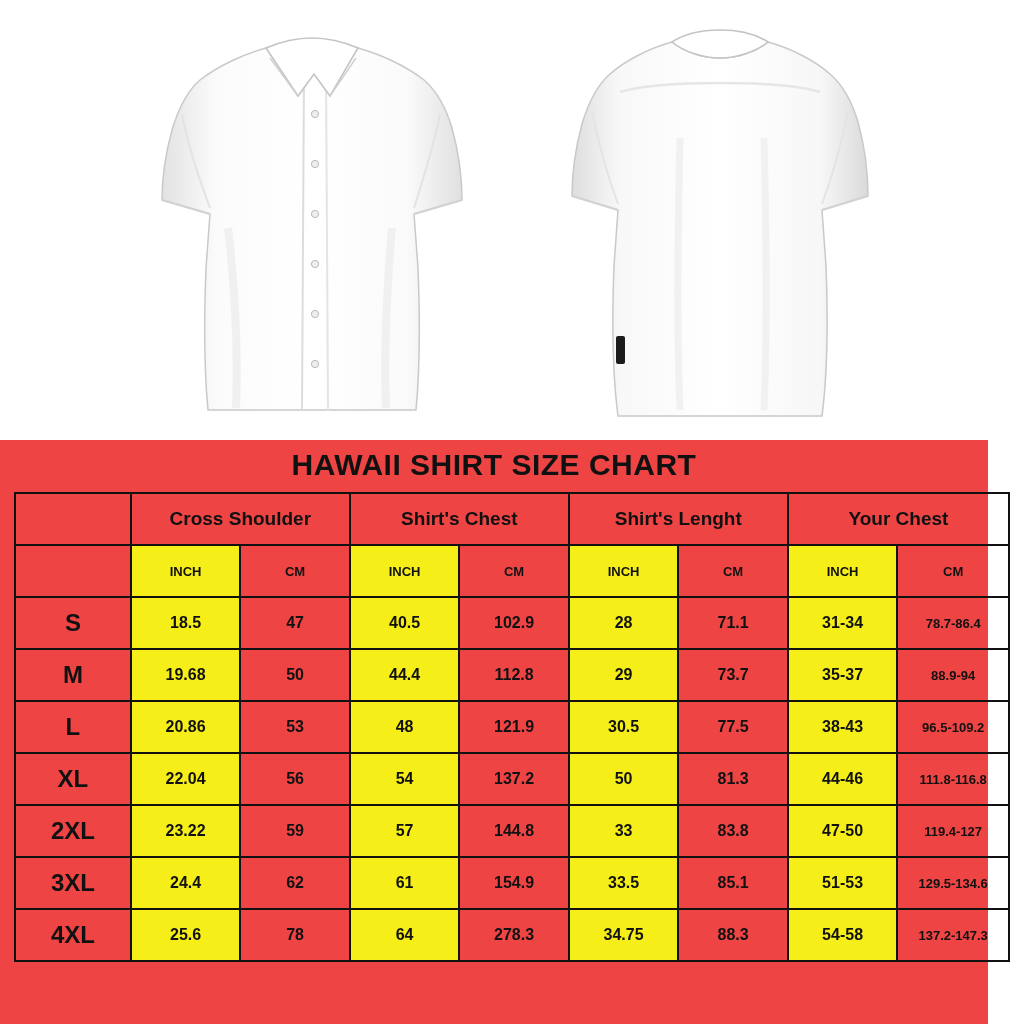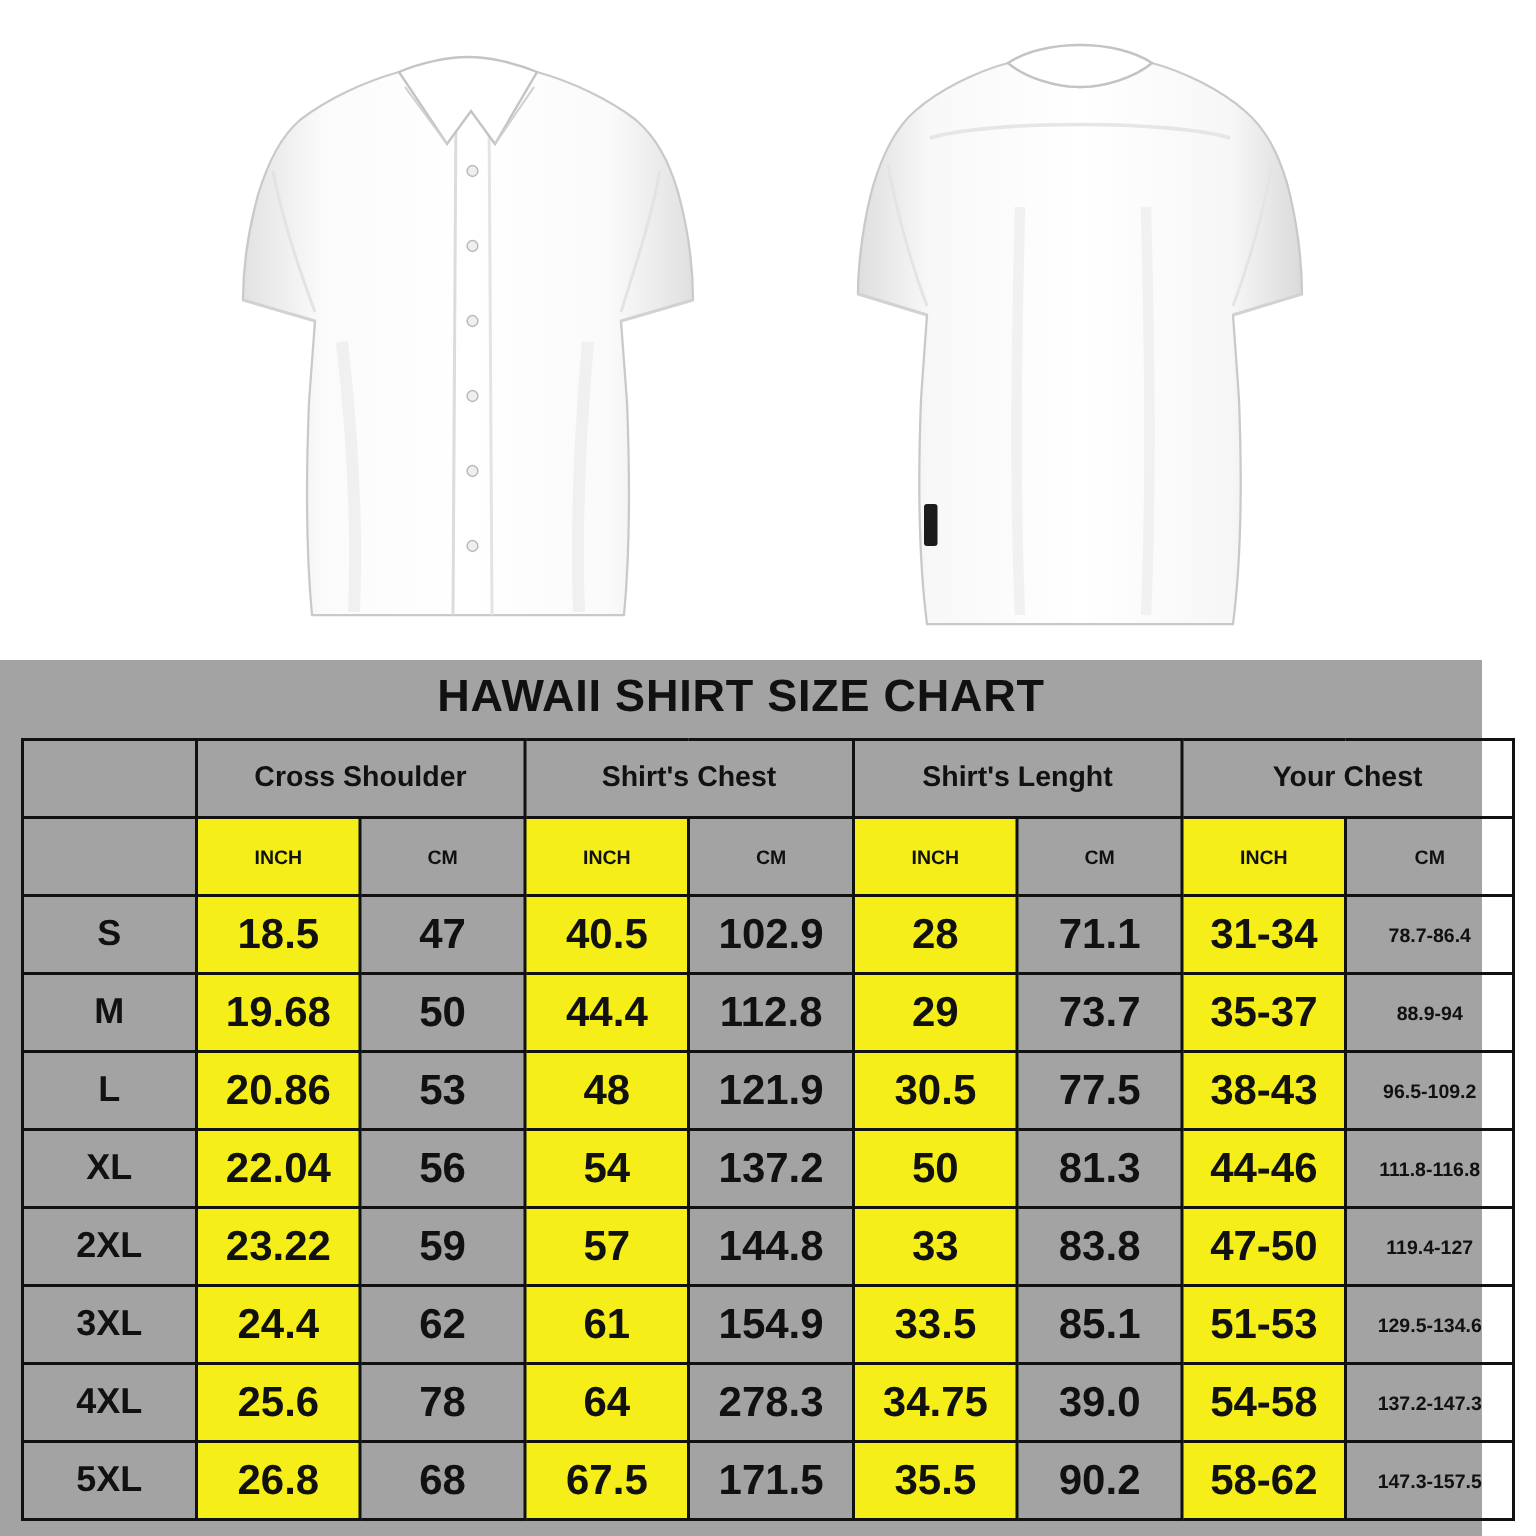--- a/index.html
+++ b/index.html
@@ -12,21 +12,21 @@
     height: 1024px;
     font-family: "Liberation Sans", sans-serif;
     color: #000000;
     overflow: hidden;
   }
 
   .page {
     position: relative;
     width: 988px;
     height: 1024px;
-    background: #a3a3a3;
+    background: #ef4444;
   }
 
   
   .photo-area {
     position: relative;
     width: 1024px;
     height: 440px;
     background: #ffffff;
   }
 
@@ -80,21 +80,21 @@
     height: 46px;
   }
   .unit-head {
     font-size: 13px;
     height: 44px;
   }
   .hl {
     background: #f5ee18;
   }
   .cell {
-    font-size: 28px;
+    font-size: 16px;
   }
   .cell-size {
     font-size: 24px;
   }
   .cell-small {
     font-size: 13px;
   }
   .blank {
     border-left: 2px solid #111111;
     border-top: 2px solid #111111;
@@ -287,32 +287,21 @@
           <td class="cell hl">51-53</td>
           <td class="cell-small">129.5-134.6</td>
         </tr>
         <tr>
           <td class="cell-size">4XL</td>
           <td class="cell hl">25.6</td>
           <td class="cell">78</td>
           <td class="cell hl">64</td>
           <td class="cell">278.3</td>
           <td class="cell hl">34.75</td>
-          <td class="cell">39.0</td>
+          <td class="cell">88.3</td>
           <td class="cell hl">54-58</td>
           <td class="cell-small">137.2-147.3</td>
-        </tr>
-        <tr>
-          <td class="cell-size">5XL</td>
-          <td class="cell hl">26.8</td>
-          <td class="cell">68</td>
-          <td class="cell hl">67.5</td>
-          <td class="cell">171.5</td>
-          <td class="cell hl">35.5</td>
-          <td class="cell">90.2</td>
-          <td class="cell hl">58-62</td>
-          <td class="cell-small">147.3-157.5</td>
         </tr>
       </tbody>
     </table>
   </div>
 
 </div>
 
 </body></html>

